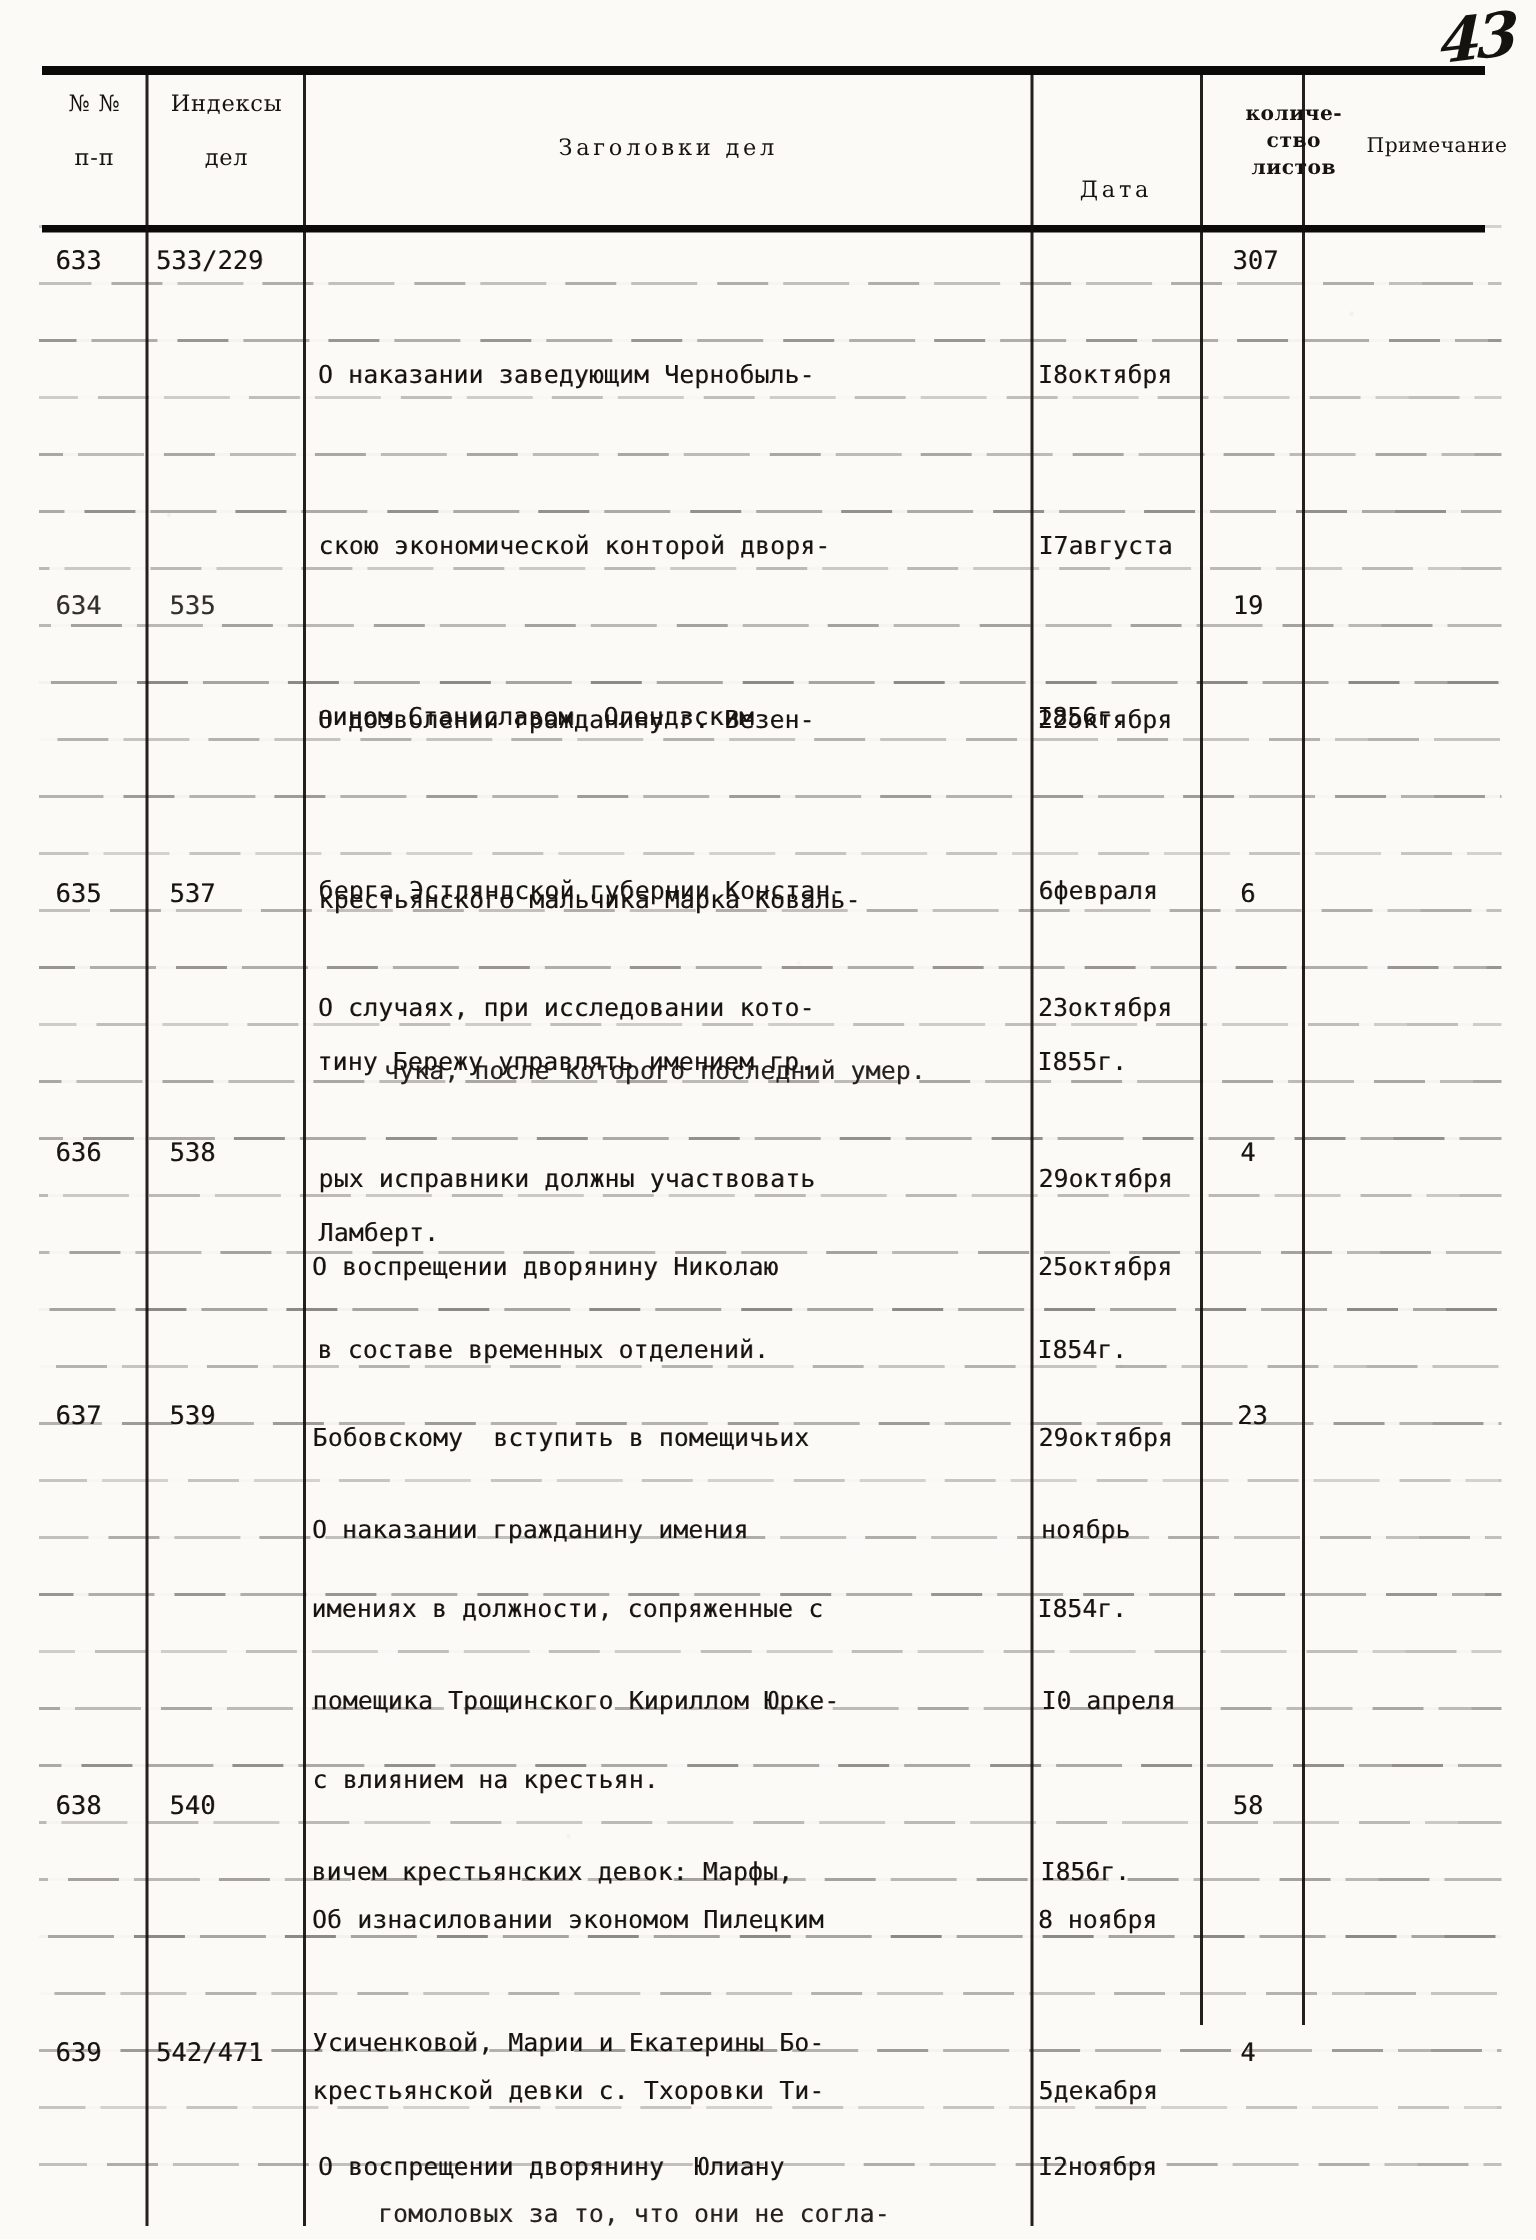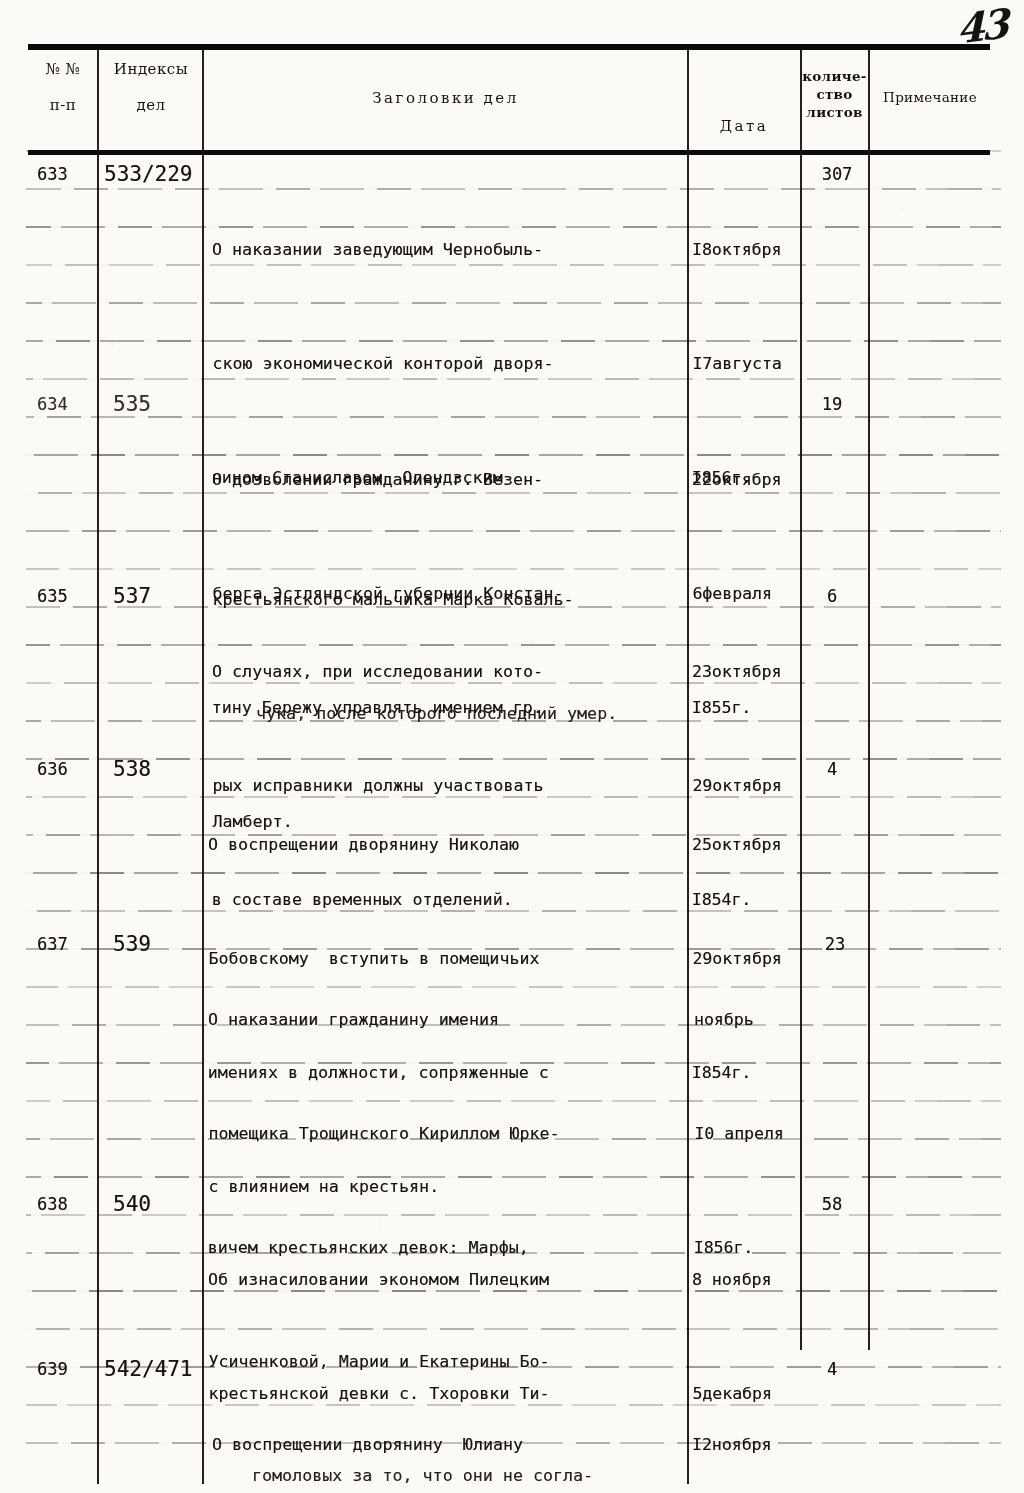--- a/index.html
+++ b/index.html
@@ -111,35 +111,35 @@
     position: absolute;
     z-index: 14;
     text-align: center;
     font-family: "DejaVu Serif", serif;
     font-size: 15px;
     line-height: 22px;
     color: #161310;
     letter-spacing: .5px;
   }
   .hdr.sp { letter-spacing: 2.5px; }
-  .hdr.small { font-size: 13.5px; line-height: 18px; letter-spacing: .3px; }
+  .hdr.small { font-size: 13.5px; line-height: 18px; letter-spacing: .3px; margin-left: 28px; }
 
   
   .cell {
     position: absolute;
     z-index: 16;
     font-family: "DejaVu Sans Mono", "Liberation Mono", monospace;
     font-size: 16.5px;
     line-height: 38px;
     white-space: pre;
     color: #17140f;
     text-shadow: 0.35px 0 0 rgba(20,16,12,.45);
   }
   .cell.num   { font-size: 17px; }
-  .cell.idx   { font-size: 21px; }
+  .cell.idx   { font-size: 17px; }
   .cell.title { font-size: 16.5px; letter-spacing: .1px; }
   .cell.date  { font-size: 16.5px; }
   .cell.count { font-size: 17px; text-align: center; width: 64px; }
 
   
   .cell div:nth-child(2n)  { transform: translateX(.4px); }
   .cell div:nth-child(3n)  { transform: translateX(-.3px); }
   .cell div:nth-child(5n)  { opacity: .94; margin-left: 44px; }
 
   .ink-light { opacity: .88; }

